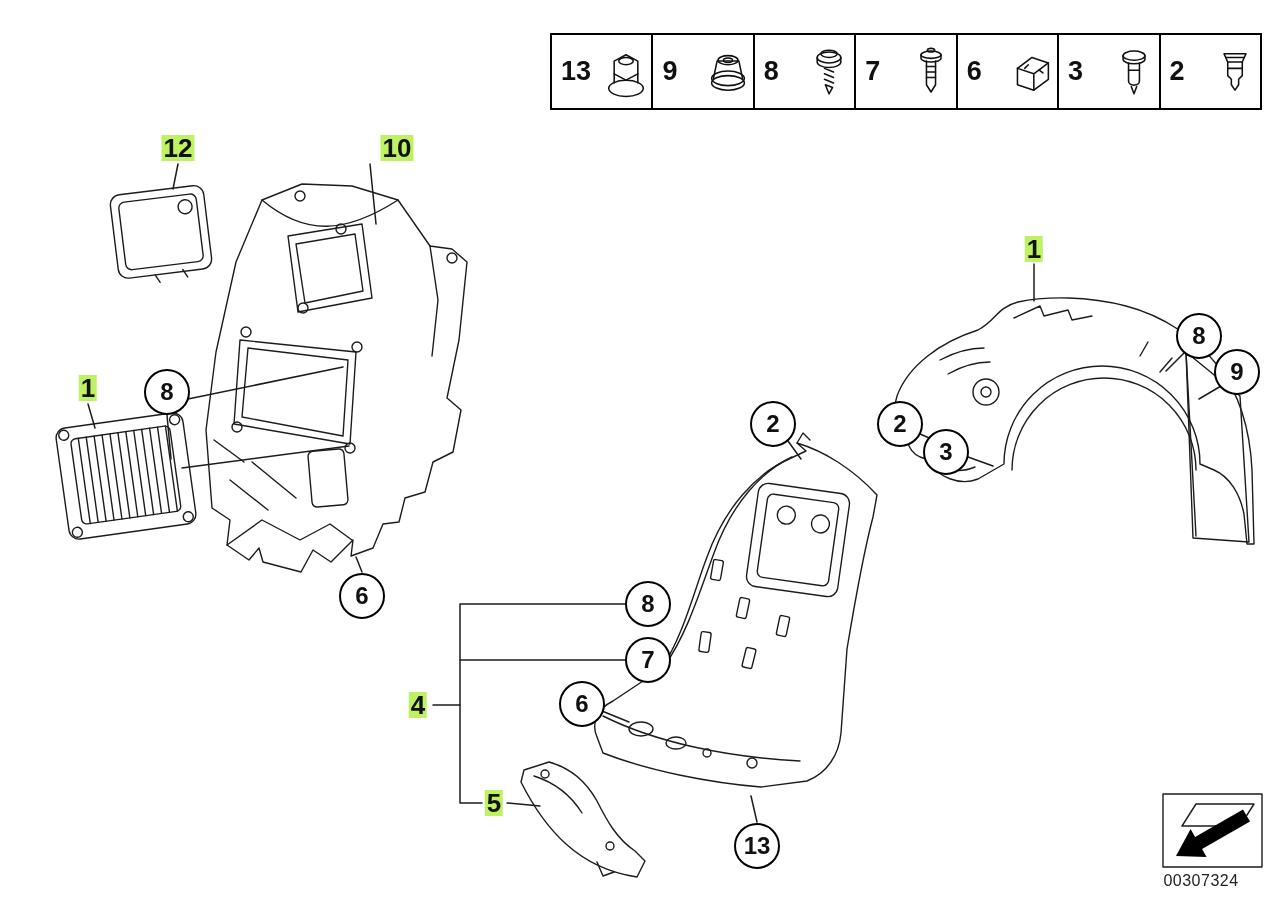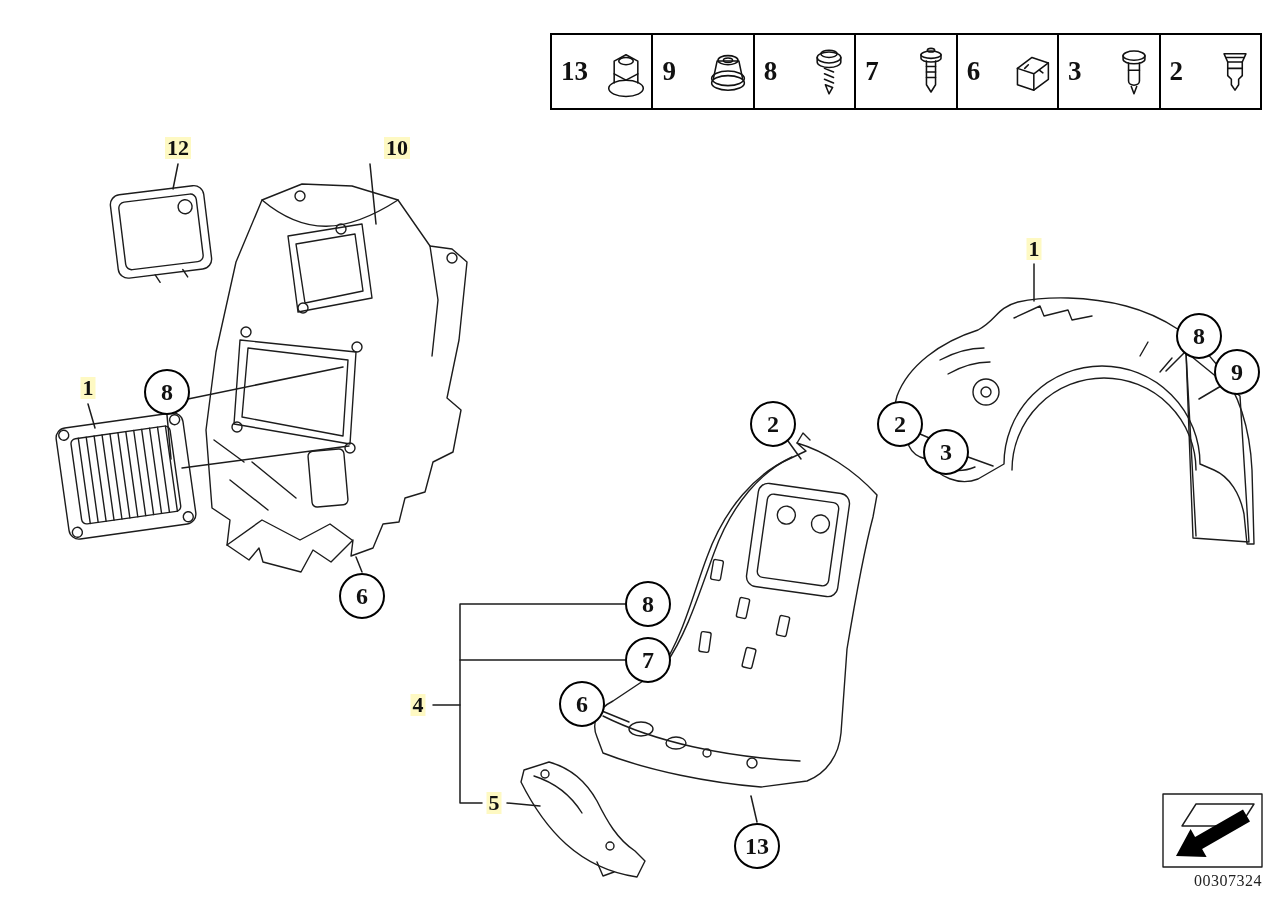--- a/index.html
+++ b/index.html
@@ -1,18 +1,18 @@
 <!DOCTYPE html>
 <html><head>
 <meta charset="utf-8">
 <style>
   html,body{margin:0;padding:0;background:#fff;}
   .canvas{
     position:relative;width:1288px;height:910px;background:#ffffff;
-    font-family:Liberation Serif, serif;color:#111;overflow:hidden;
+    font-family:Liberation Sans, sans-serif;color:#111;overflow:hidden;
   }
   .drawing{position:absolute;left:0;top:0;width:1288px;height:910px;}
   .drawing path,.drawing rect,.drawing circle,.drawing ellipse,.drawing polygon{
     fill:none;stroke:#1c1c1c;stroke-width:1.4;stroke-linejoin:round;stroke-linecap:round;
   }
   .drawing .leader{stroke-width:1.5;}
   .drawing .fill{fill:#000;stroke:none;}
   .strip{
     position:absolute;left:550px;top:33px;width:712px;height:77px;
     display:flex;border:2px solid #000;box-sizing:border-box;background:#fff;
@@ -28,24 +28,24 @@
     fill:none;stroke:#111;stroke-width:1.7;stroke-linejoin:round;stroke-linecap:round;
   }
   .callout{
     position:absolute;width:46px;height:46px;border:2.5px solid #000;border-radius:50%;
     background:#fff;display:flex;align-items:center;justify-content:center;
     font-size:24px;font-weight:bold;box-sizing:border-box;
     transform:translate(-50%,-50%);
   }
   .plabel{
     position:absolute;transform:translate(-50%,-50%);
-    font-size:22px;font-weight:bold;line-height:1;background:#fef9c3;padding:0 2px;
+    font-size:26px;font-weight:bold;line-height:1;background:#bef264;padding:0 2px;
   }
   .docnum{
-    position:absolute;left:1140px;top:872px;width:122px;text-align:right;
+    position:absolute;left:1140px;top:872px;width:122px;text-align:center;
     font-size:16px;letter-spacing:0.5px;color:#222;
   }
 </style>
 </head>
 <body>
 
 <div class="canvas">
 
   <svg class="drawing" viewBox="0 0 1288 910">
 

